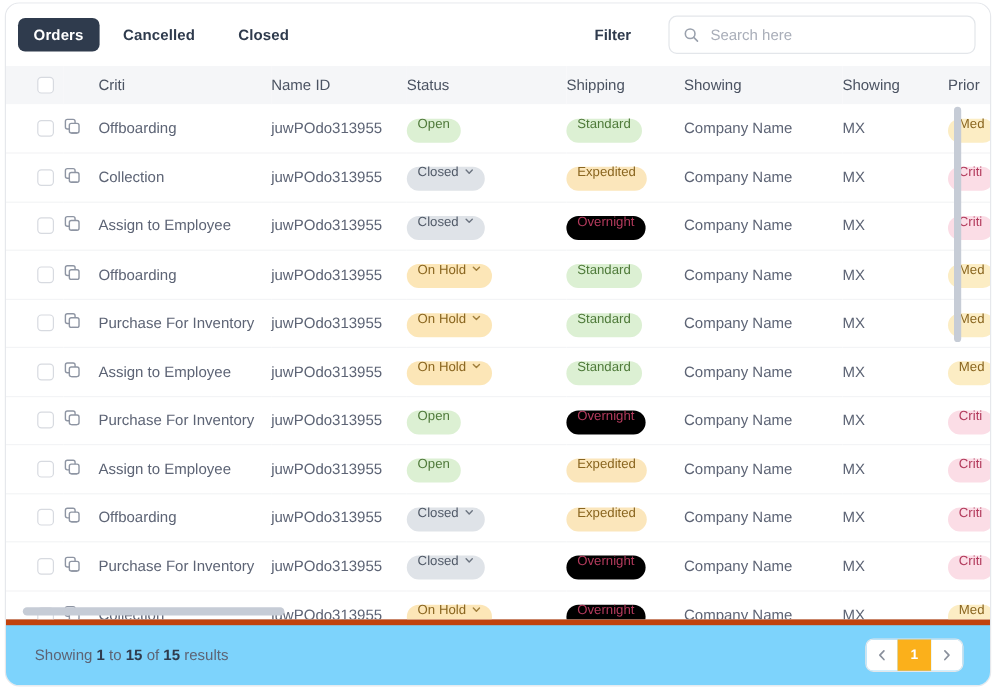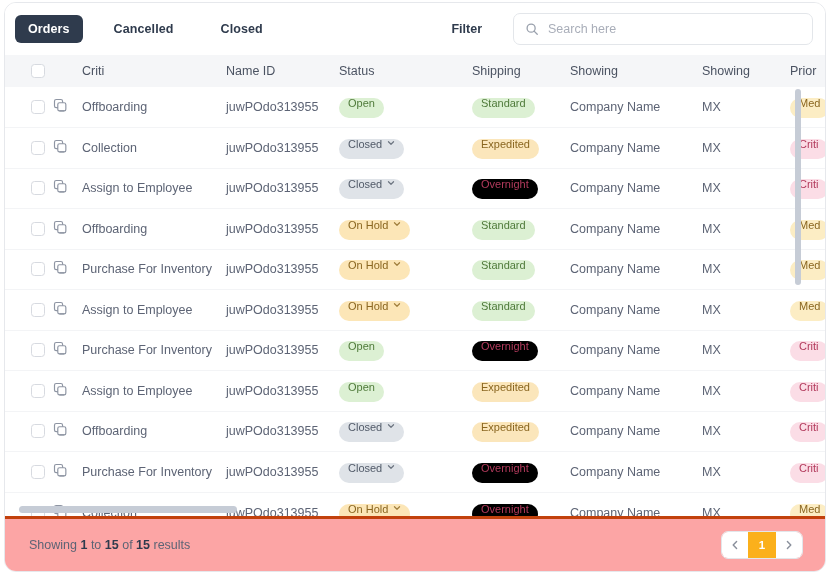--- a/index.html
+++ b/index.html
@@ -25,21 +25,21 @@
 
   
   .toolbar {
     height: 52px;
     flex: 0 0 52px;
     display: flex;
     align-items: center;
     padding: 0 12px 0 10px;
     background: #ffffff;
   }
-  .tabs { display: flex; align-items: center; gap: 15px; }
+  .tabs { display: flex; align-items: center; gap: 4px; }
   .tab {
     font-size: 12.5px;
     font-weight: bold;
     color: #2f3b4d;
     padding: 7px 13px;
     border-radius: 6px;
     cursor: pointer;
     white-space: nowrap;
     letter-spacing: .1px;
   }
@@ -57,21 +57,21 @@
   }
   .filter-btn {
     font-size: 12.5px;
     font-weight: bold;
     color: #2f3b4d;
     cursor: pointer;
     padding: 6px 4px;
     white-space: nowrap;
   }
   .search-wrap {
-    width: 300px;
+    width: 256px;
     height: 32px;
     border: 1px solid #e3e6ea;
     border-radius: 7px;
     display: flex;
     align-items: center;
     padding: 0 11px;
     gap: 9px;
     background: #fff;
   }
   .search-icon { flex: 0 0 14px; height: 14px; color: #9aa1ad; display: block; }
@@ -202,22 +202,22 @@
     cursor: pointer;
   }
 
   
   .footer {
     flex: 0 0 55px;
     height: 55px;
     display: flex;
     align-items: center;
     padding: 0 22px 0 24px;
-    background: #fca5a5;
-    border-top: 3px solid #c2410c;
+    background: #7dd3fc;
+    border-top: 5px solid #c2410c;
   }
   .showing {
     font-size: 12.5px;
     color: #5d6475;
   }
   .showing b { color: #2f3b4d; font-weight: bold; }
   .pager {
     margin-left: auto;
     display: flex;
     align-items: center;

